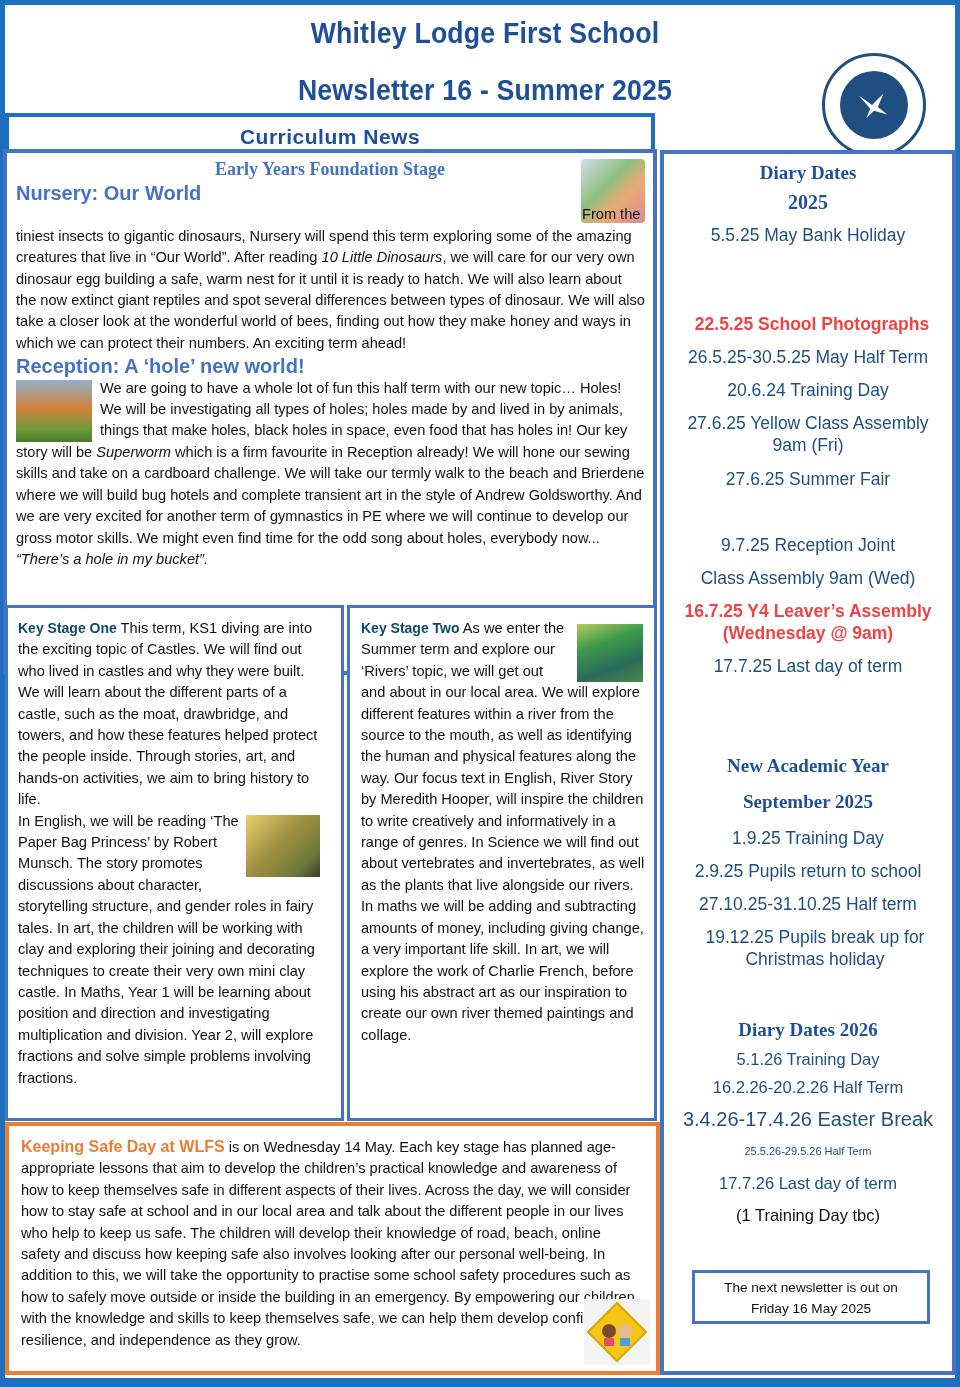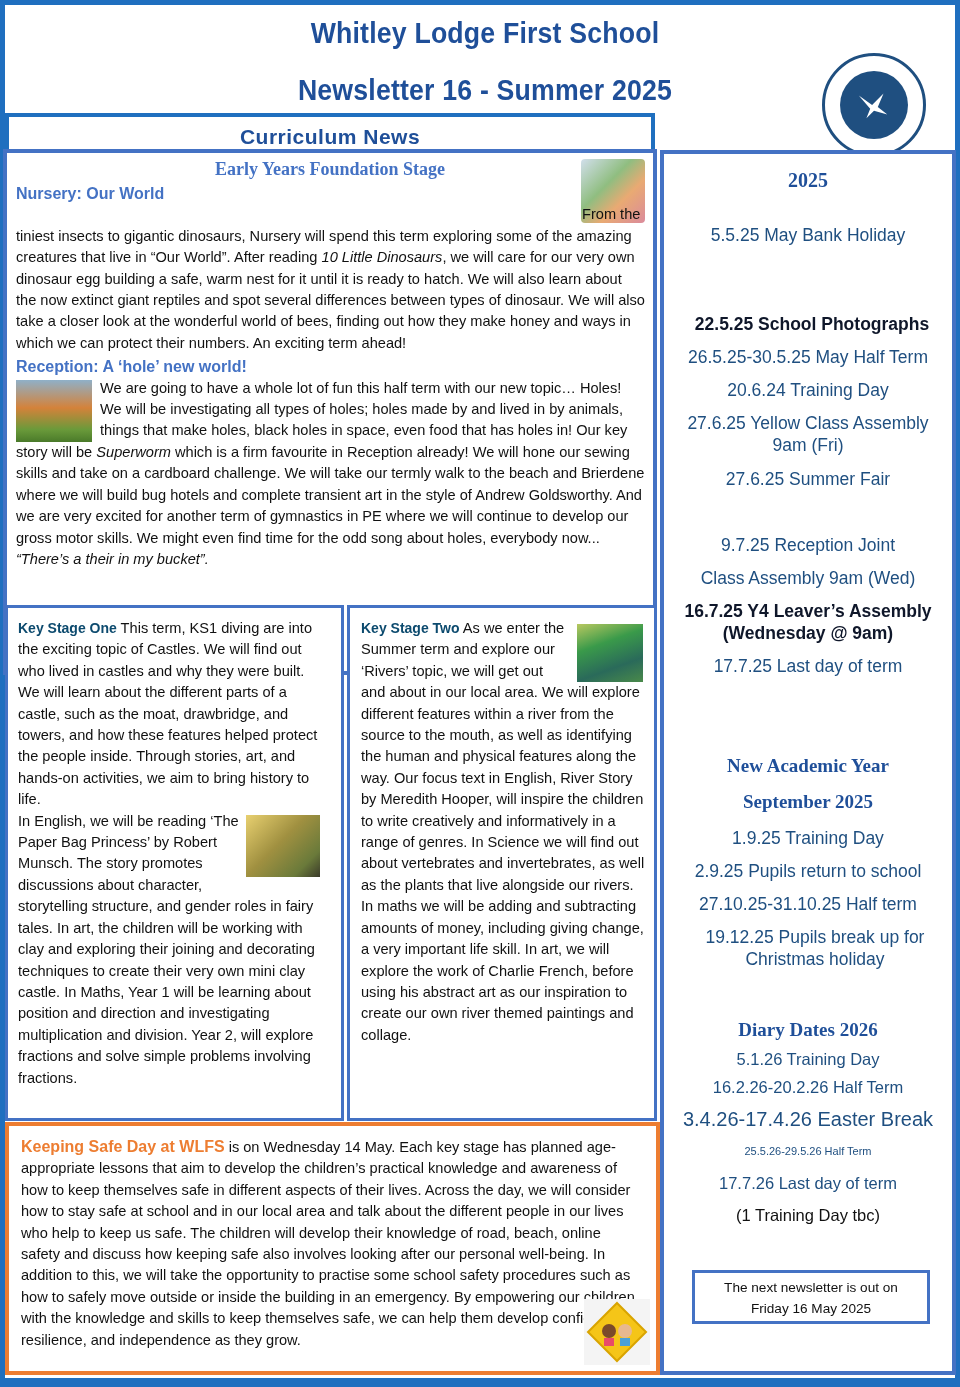--- a/index.html
+++ b/index.html
@@ -15,31 +15,31 @@
   .curr-title { position:absolute; left:0; right:0; top:8px; text-align:center; color:#1f4f99; font-weight:bold; font-size:21px; letter-spacing:0.5px; }
   .box { position:absolute; box-sizing:border-box; border:3px solid #4472c4; background:#fff; }
   .box.outer { border:4px solid #4472c4; }
   #eyfs-box { left:3px; top:149px; width:654px; height:526px; }
   #ks1-box { left:5px; top:605px; width:339px; height:516px; }
   #ks2-box { left:347px; top:605px; width:310px; height:516px; }
   #safe-box { left:5px; top:1122px; width:655px; height:253px; border:4px solid #ed7d31; }
   #diary-box { left:660px; top:150px; width:296px; height:1225px; border:4px solid #4472c4; }
   .body-text { font-family:"Liberation Sans", sans-serif; font-size:14.6px; line-height:21.4px; color:#111; }
   .eyfs-heading { position:absolute; left:0; right:0; top:6px; text-align:center; color:#4472c4; font-weight:bold; font-size:18px; font-family:"Liberation Serif", serif; }
-  .sub-head { color:#4472c4; font-weight:bold; font-size:16px; }
+  .sub-head { color:#4472c4; font-weight:bold; font-size:20px; }
   .section-head { color:#0c4a6e; font-weight:bold; font-size:14px; font-family:Liberation Sans, sans-serif; }
   .safe-head { color:#ed7d31; font-weight:bold; font-size:16px; }
   .img-dino { position:absolute; right:8px; top:6px; width:64px; height:64px; background:linear-gradient(135deg,#c9d9e8 0%,#7cb26a 40%,#e59b5a 65%,#d4768a 100%); border-radius:4px; opacity:0.85; }
   .img-superworm { float:left; width:76px; height:62px; margin:2px 8px 0 0; background:linear-gradient(180deg,#8fb0c8 0%,#d4823a 45%,#6a9a3a 80%,#4a7a2a 100%); }
   .img-paperbag { float:right; width:74px; height:62px; margin:4px 10px 0 6px; background:linear-gradient(135deg,#e8d070 0%,#a09040 45%,#6a7a3a 80%,#3a3a2a 100%); }
   .img-river { float:right; width:66px; height:58px; margin:6px 6px 0 8px; background:linear-gradient(160deg,#b8c860 0%,#3a9a4a 35%,#2a6a5a 70%,#4a8a4a 100%); }
   .img-keepsafe { position:absolute; right:6px; bottom:6px; width:66px; height:66px; }
   .diary-title { text-align:center; color:#1f4f99; font-weight:bold; font-family:"Liberation Serif", serif; font-size:19px; }
   .diary-item { text-align:center; color:#1f4f80; font-size:17.5px; line-height:22px; }
-  .diary-item.red { color:#0f172a; font-weight:bold; }
+  .diary-item.red { color:#ef4444; font-weight:bold; }
   .diary-item.black { color:#111; }
   .next-box { position:absolute; left:28px; top:1116px; width:238px; height:54px; border:3px solid #4472c4; box-sizing:border-box; text-align:center; font-size:13.6px; line-height:21px; padding-top:4px; color:#111; }
   .abs { position:absolute; }
   i { font-style:italic; }
 </style>
 </head>
 <body>
 
 <div class="page-frame"></div>
 
@@ -63,21 +63,21 @@
   <div class="img-dino"></div>
   <div class="abs body-text" style="left:9px; top:30px; width:630px;">
     <div class="sub-head">Nursery: Our World</div>
     <div style="padding-right:0;">
       <span style="display:inline-block; width:566px;"></span><span>From the tiniest insects to gigantic dinosaurs, Nursery will spend this term exploring some of the amazing creatures that live in “Our World”. After reading </span><i>10 Little Dinosaurs</i><span>, we will care for our very own dinosaur egg building a safe, warm nest for it until it is ready to hatch. We will also learn about the now extinct giant reptiles and spot several differences between types of dinosaur. We will also take a closer look at the wonderful world of bees, finding out how they make honey and ways in which we can protect their numbers. An exciting term ahead!</span>
     </div>
     <div class="sub-head" style="margin-top:2px;">Reception: A ‘hole’ new world!</div>
     <div>
       <div class="img-superworm"></div>
       <span>We are going to have a whole lot of fun this half term with our new topic… Holes! We will be investigating all types of holes; holes made by and lived in by animals, things that make holes, black holes in space, even food that has holes in! Our key story will be </span><i>Superworm</i><span> which is a firm favourite in Reception already! We will hone our sewing skills and take on a cardboard challenge. We will take our termly walk to the beach and Brierdene where we will build bug hotels and complete transient art in the style of Andrew Goldsworthy. And we are very excited for another term of gymnastics in PE where we will continue to develop our gross motor skills. We might even find time for the odd song about holes, everybody now...</span><br>
-      <i>“There’s a their in my bucket”.</i>
+      <i>“There’s a hole in my bucket”.</i>
     </div>
   </div>
 </div>
 
 <div id="ks1-box" class="box">
   <div class="abs body-text" style="left:10px; top:10px; width:312px;">
     <span class="section-head">Key Stage One</span><span> This term, KS1 diving are into the exciting topic of Castles. We will find out who lived in castles and why they were built. We will learn about the different parts of a castle, such as the moat, drawbridge, and towers, and how these features helped protect the people inside. Through stories, art, and hands-on activities, we aim to bring history to life.</span>
     <div>
       <div class="img-paperbag"></div>
       <span>In English, we will be reading ‘The Paper Bag Princess’ by Robert Munsch. The story promotes discussions about character, storytelling structure, and gender roles in fairy tales. In art, the children will be working with clay and exploring their joining and decorating techniques to create their very own mini clay castle. In Maths, Year 1 will be learning about position and direction and investigating multiplication and division. Year 2, will explore fractions and solve simple problems involving fractions.</span>
@@ -101,20 +101,21 @@
     <polygon points="33,4 62,33 33,62 4,33" fill="#f5c518" stroke="#d9a400" stroke-width="2"></polygon>
     <circle cx="25" cy="32" r="7" fill="#7a4a2a"></circle>
     <circle cx="41" cy="32" r="7" fill="#e8b890"></circle>
     <rect x="20" y="39" width="10" height="8" fill="#e84a6a"></rect>
     <rect x="36" y="39" width="10" height="8" fill="#4aa0d8"></rect>
   </svg>
 </div>
 
 <div id="diary-box" class="box">
   <div class="abs" style="left:0; right:0; top:8px;">
+    <div class="diary-title">Diary Dates</div>
     <div class="diary-title" style="font-size:20px; margin-top:7px;">2025</div>
   </div>
   <div class="abs diary-item" style="left:0; right:0; top:70px;">5.5.25 May Bank Holiday</div>
   <div class="abs diary-item red" style="left:8px; right:0; top:159px;">22.5.25 School Photographs</div>
   <div class="abs diary-item" style="left:0; right:0; top:192px;">26.5.25-30.5.25 May Half Term</div>
   <div class="abs diary-item" style="left:0; right:0; top:225px;">20.6.24 Training Day</div>
   <div class="abs diary-item" style="left:4px; right:4px; top:258px;">27.6.25 Yellow Class Assembly 9am (Fri)</div>
   <div class="abs diary-item" style="left:0; right:0; top:314px;">27.6.25 Summer Fair</div>
   <div class="abs diary-item" style="left:0; right:0; top:380px;">9.7.25 Reception Joint</div>
   <div class="abs diary-item" style="left:0; right:0; top:413px;">Class Assembly 9am (Wed)</div>

